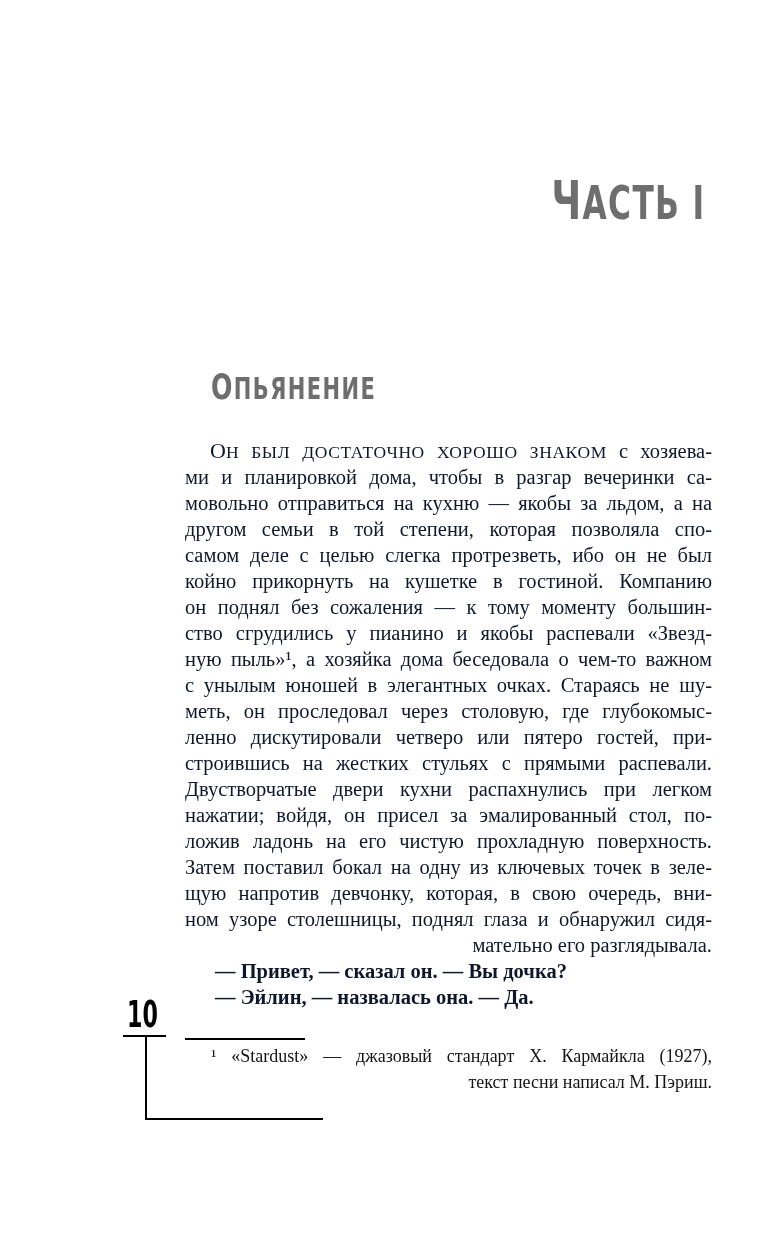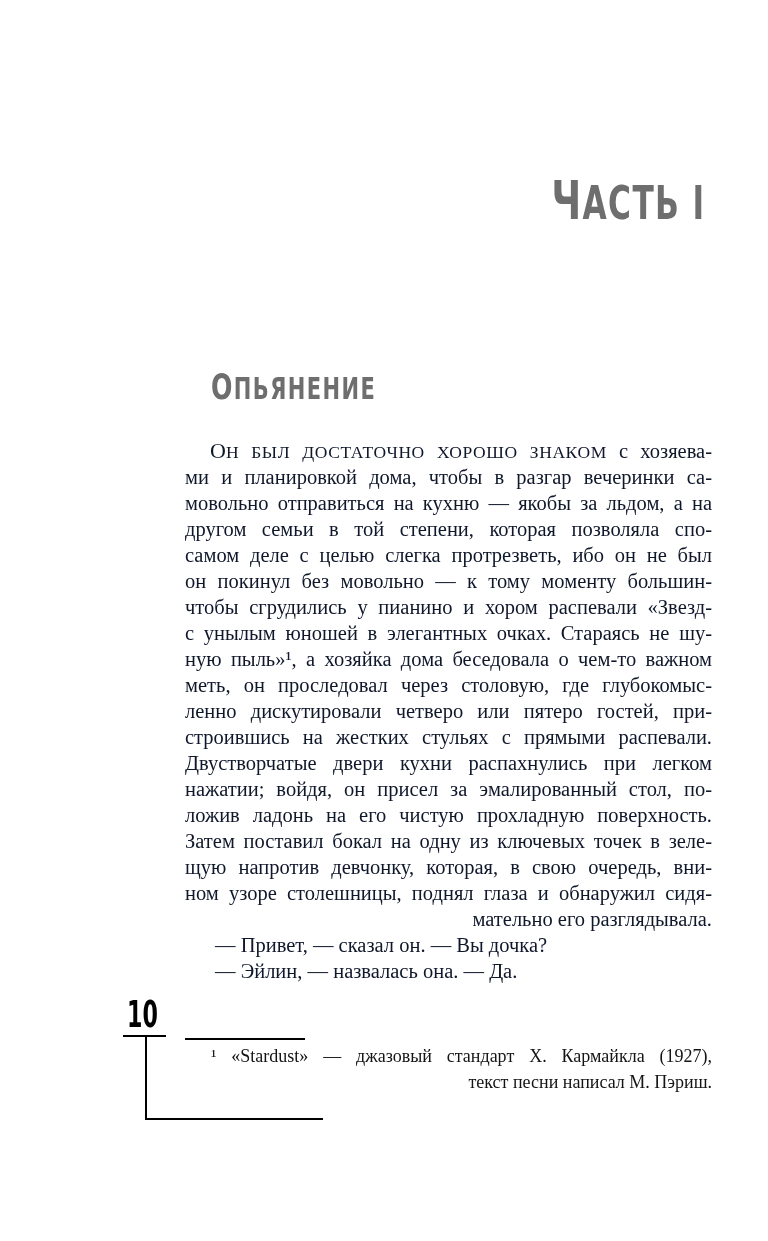--- a/index.html
+++ b/index.html
@@ -59,21 +59,21 @@
     color: #0f172a;
   }
   .line {
     height: 26px;
     line-height: 26px;
     white-space: nowrap;
     overflow: visible;
   }
   .jline { text-align: justify; text-align-last: justify; }
   .plainline { text-align: right; }
-  .dialogue { text-align: left; padding-left: 30px; }
+  .dialogue { text-align: left; padding-left: 30px; font-weight: bold; }
   .indent { padding-left: 25px; }
   .lead-cap { font-size: 22px; }
   .smallcaps { font-size: 17.5px; letter-spacing: 0.6px; }
 
   
   .pagenum {
     position: absolute;
     top: 999px; left: 98px;
     width: 50px;
     text-align: center;
@@ -111,24 +111,25 @@
 
   <div class="chapter-title">Опьянение</div>
 
   <div class="body-text">
     <div class="line jline indent"><span class="lead-cap">О</span><span class="smallcaps">Н БЫЛ ДОСТАТОЧНО ХОРОШО ЗНАКОМ</span><span> с хозяева-</span></div>
     <div id="body-lines">
         <div class="line jline">ми и планировкой дома, чтобы в разгар вечеринки са-</div>
         <div class="line jline">мовольно отправиться на кухню — якобы за льдом, а на</div>
         <div class="line jline">другом семьи в той степени, которая позволяла спо-</div>
         <div class="line jline">самом деле с целью слегка протрезветь, ибо он не был</div>
-        <div class="line jline">он покинул без мовольно — к тому моменту большин-</div>
-        <div class="line jline">чтобы сгрудились у пианино и хором распевали «Звезд-</div>
+        <div class="line jline">койно прикорнуть на кушетке в гостиной. Компанию</div>
+        <div class="line jline">он поднял без сожаления — к тому моменту большин-</div>
+        <div class="line jline">ство сгрудились у пианино и якобы распевали «Звезд-</div>
+        <div class="line jline">ную пыль»¹, а хозяйка дома беседовала о чем-то важном</div>
         <div class="line jline">с унылым юношей в элегантных очках. Стараясь не шу-</div>
-        <div class="line jline">ную пыль»¹, а хозяйка дома беседовала о чем-то важном</div>
         <div class="line jline">меть, он проследовал через столовую, где глубокомыс-</div>
         <div class="line jline">ленно дискутировали четверо или пятеро гостей, при-</div>
         <div class="line jline">строившись на жестких стульях с прямыми распевали.</div>
         <div class="line jline">Двустворчатые двери кухни распахнулись при легком</div>
         <div class="line jline">нажатии; войдя, он присел за эмалированный стол, по-</div>
         <div class="line jline">ложив ладонь на его чистую прохладную поверхность.</div>
         <div class="line jline">Затем поставил бокал на одну из ключевых точек в зеле-</div>
         <div class="line jline">щую напротив девчонку, которая, в свою очередь, вни-</div>
         <div class="line jline">ном узоре столешницы, поднял глаза и обнаружил сидя-</div>
         <div class="line plainline">мательно его разглядывала.</div>

